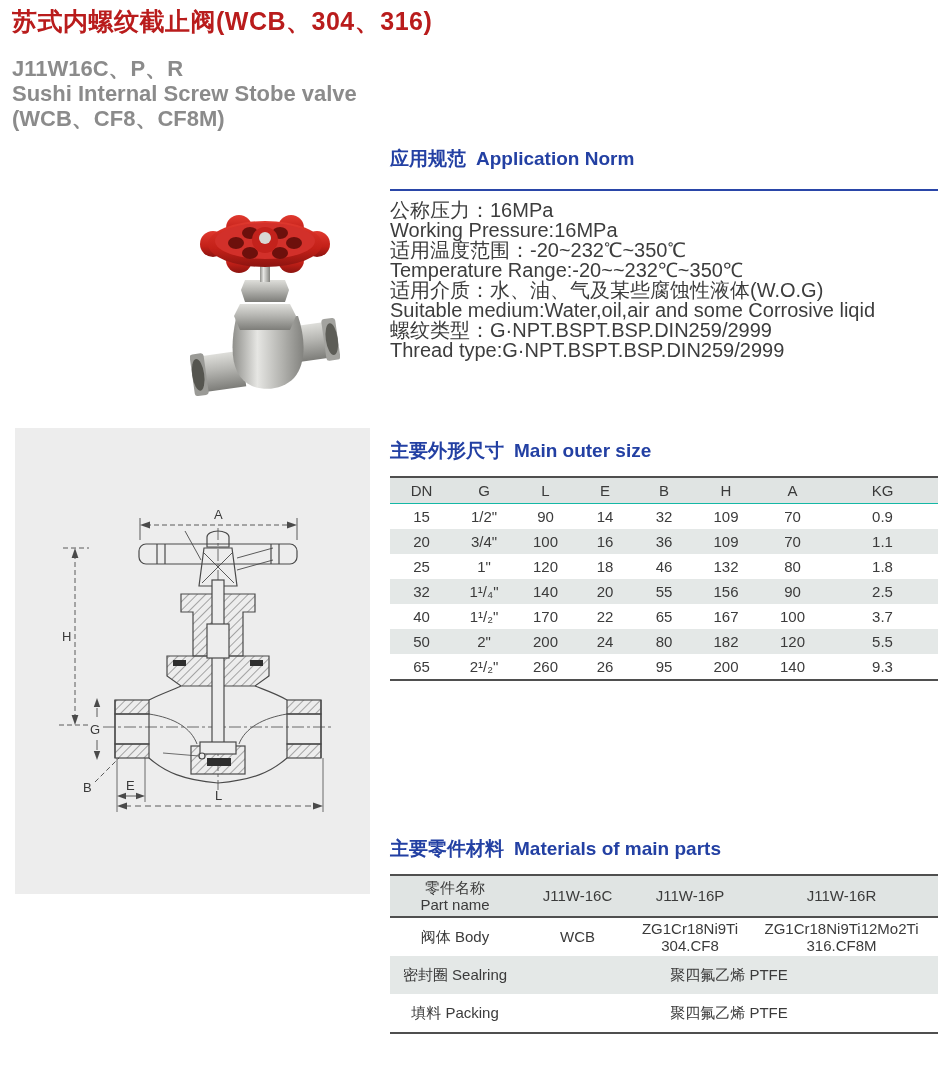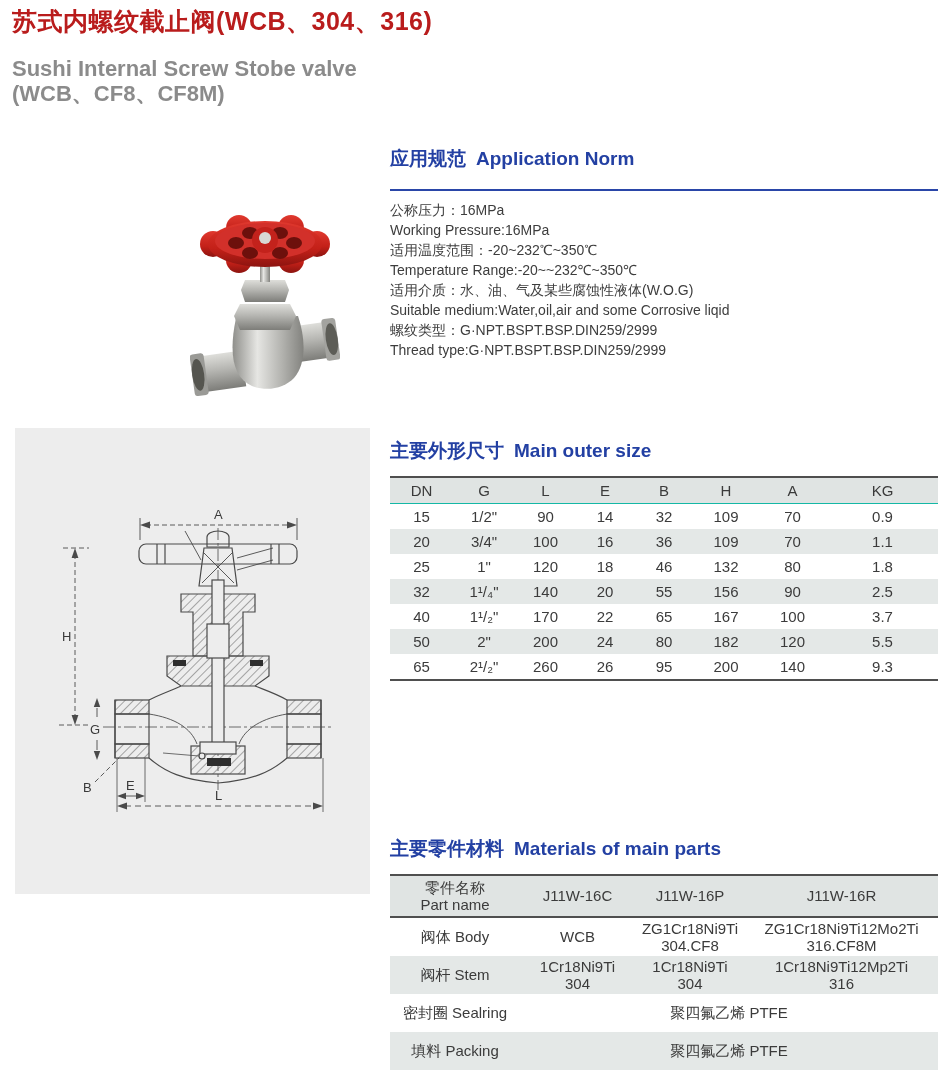--- a/index.html
+++ b/index.html
@@ -17,21 +17,21 @@
     left:12px;top:56px;font-size:22px;font-weight:bold;color:#8b8b8b;line-height:25px;
   }
   
   .sec-heading{
     font-size:19px;font-weight:bold;color:#2340a3;white-space:nowrap;
   }
   .sec-heading .en{margin-left:10px;}
   .underlined{border-bottom:2px solid #2a46a8;padding-bottom:17px;}
   
   .app-norm{left:390px;top:146px;width:548px;}
-  .spec-lines{margin-top:9px;font-size:14px;line-height:20px;color:#3d3d3d;}
+  .spec-lines{margin-top:9px;font-size:20px;line-height:20px;color:#3d3d3d;}
   
   .size-section{left:390px;top:438px;width:548px;}
   .materials-section{left:390px;top:836px;width:548px;}
   table{border-collapse:collapse;table-layout:fixed;width:548px;margin-top:12px;
         border-top:2px solid #4f4f4f;border-bottom:2px solid #4f4f4f;}
   th,td{text-align:center;vertical-align:middle;font-size:15px;color:#3b3b3b;
         padding:0 2px;white-space:pre-line;line-height:1.15;}
   .size-table th{font-weight:normal;height:25px;background:#e0e4e3;border-bottom:1px solid #14b8a6;}
   .size-table td{height:25px;}
   .size-table tbody tr:nth-child(even){background:#e4e8e7;}
@@ -43,20 +43,21 @@
   .panel{left:15px;top:428px;width:355px;height:466px;background:#ededed;}
   svg{display:block;}
   .dim-label{font-size:13px;fill:#3a3a3a;}
 </style>
 </head>
 <body>
 
 <div class="abs page-title">苏式内螺纹截止阀(WCB、304、316)</div>
 
 <div class="abs subtitle">
+  <div>J11W16C、P、R</div>
   <div>Sushi Internal Screw Stobe valve</div>
   <div>(WCB、CF8、CF8M)</div>
 </div>
 
 <div class="abs photo">
   <svg width="150" height="190" viewBox="0 0 150 190">
     <defs>
       <linearGradient id="steelV" x1="0" y1="0" x2="1" y2="0">
         <stop offset="0" stop-color="#8f8f8b"></stop>
           <stop offset="0.35" stop-color="#e6e6e3"></stop>
@@ -348,29 +349,20 @@
     <tbody>
       <tr>
         <td>阀体 Body</td>
         <td>WCB</td>
         <td>ZG1Cr18Ni9Ti
 304.CF8</td>
         <td>ZG1Cr18Ni9Ti12Mo2Ti
 316.CF8M</td>
       </tr>
       <tr>
-        <td>阀杆 Stem</td>
-        <td>1Cr18Ni9Ti
-304</td>
-        <td>1Cr18Ni9Ti
-304</td>
-        <td>1Cr18Ni9Ti12Mp2Ti
-316</td>
-      </tr>
-      <tr>
         <td>密封圈 Sealring</td>
         <td colspan="3">聚四氟乙烯 PTFE</td>
       </tr>
       <tr>
         <td>填料 Packing</td>
         <td colspan="3">聚四氟乙烯 PTFE</td>
       </tr>
     </tbody>
   </table>
 </div>

